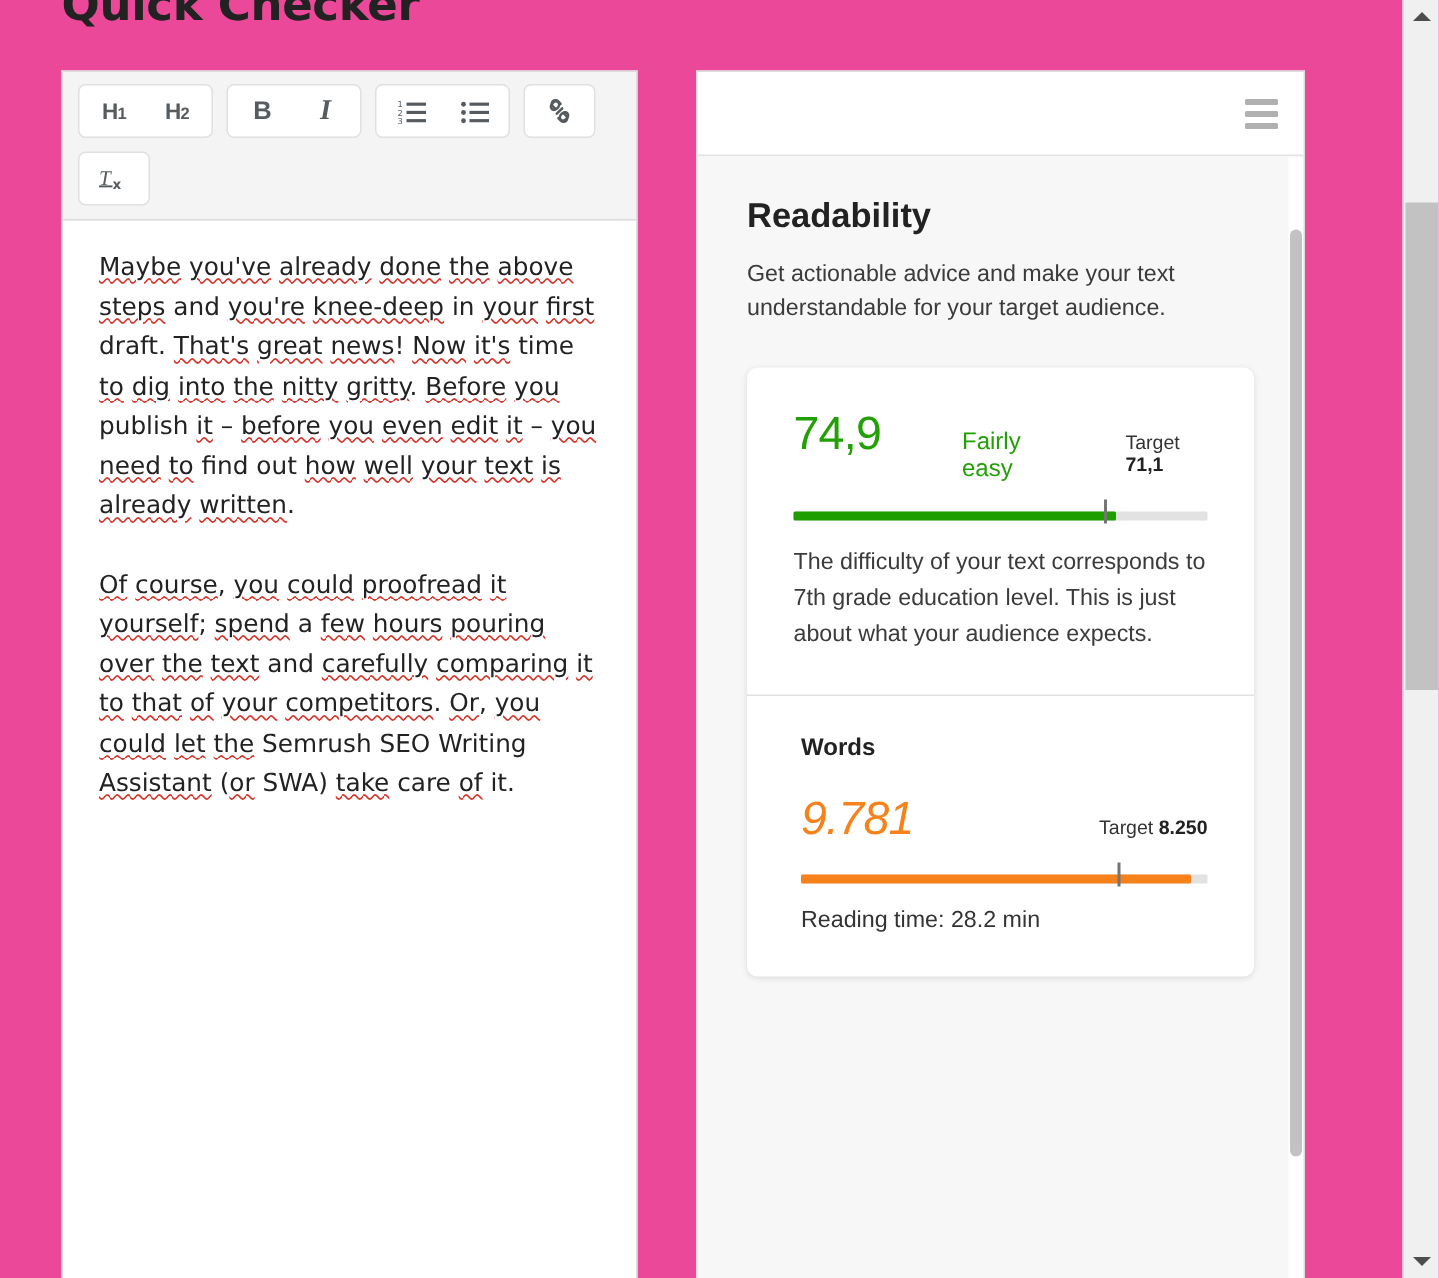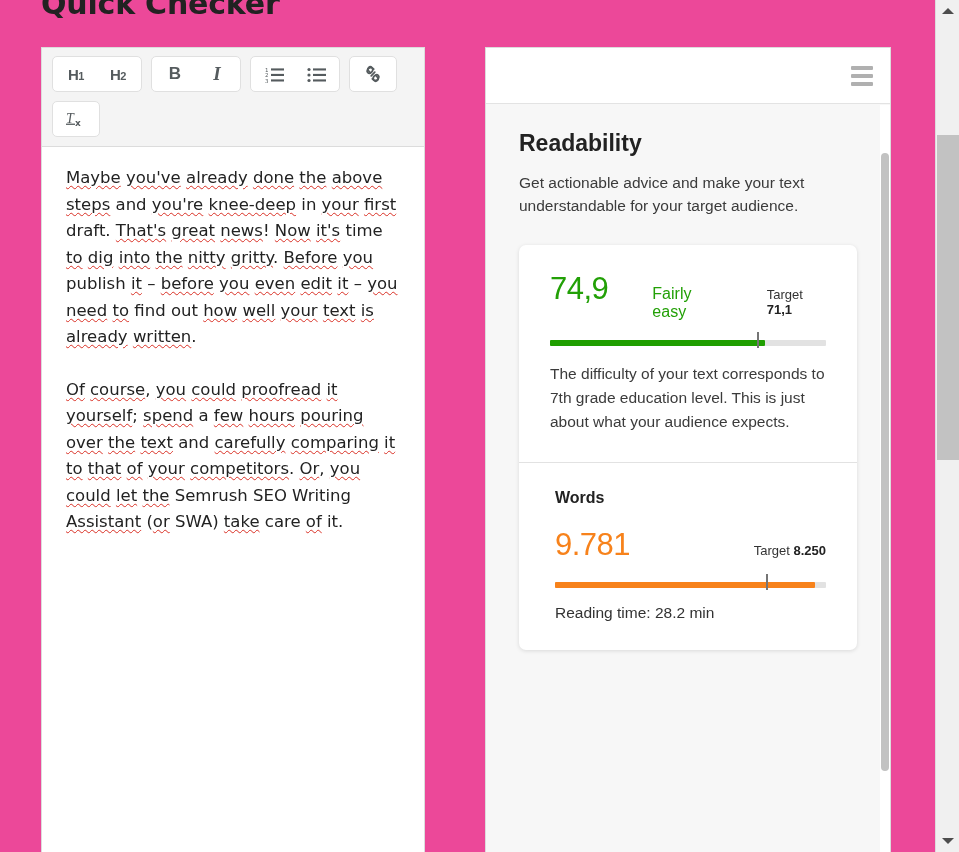--- a/index.html
+++ b/index.html
@@ -82,21 +82,21 @@
     text-decoration: underline;
     text-decoration-color: #d93025;
     text-decoration-style: wavy;
     text-decoration-thickness: 1px;
     text-underline-offset: 2px;
   }
 
   
   .side-panel {
     position: absolute;
-    left: 485px; top: 47px;
+    left: 464px; top: 47px;
     width: 406px;
     height: 806px;
     border: 1px solid #dcdcdc;
     border-bottom: none;
     box-sizing: border-box;
     background: #f7f7f7;
     overflow: hidden;
   }
   .side-header {
     height: 56px;
@@ -145,21 +145,21 @@
   .metric-section { padding: 26px 31px 28px 31px; }
   .metric-section + .metric-section { border-top: 1px solid #e2e2e2; padding-left: 36px; }
 
   .score-row {
     display: flex;
     align-items: baseline;
     margin-bottom: 13px;
     gap: 44px;
   }
   .score-value { font-size: 31px; color: #22a006; letter-spacing: -0.5px; }
-  .score-label { font-size: 16px; color: #22a006; }
+  .score-label { font-size: 16px; color: #22a006; margin-left: 10px; }
   .target {
     margin-left: auto;
     font-size: 13px;
     color: #333;
   }
   .target b { font-weight: bold; color: #222; }
 
   .bar-wrap { position: relative; height: 14px; margin-bottom: 14px; }
   .bar-track {
     position: absolute; left:0; right:0; top: 6px;
@@ -186,21 +186,21 @@
     font-size: 15.5px;
     color: #3b3b3b;
     line-height: 24px;
   }
   .metric-title {
     font-size: 16px;
     font-weight: bold;
     color: #222;
     margin-bottom: 20px;
   }
-  .words-value { font-size: 31px; color: #f7821b; letter-spacing: -0.5px; }
+  .words-value { font-size: 31px; color: #f7821b; letter-spacing: -0.5px; font-style: italic; }
   .reading-time { font-size: 15.5px; color: #333; margin-top: 14px; }
 
   
   .inner-scrollbar {
     position: absolute;
     right: 0px; top: 57px;
     width: 10px; bottom: 0;
     background: #ffffff;
   }
   .inner-thumb {

